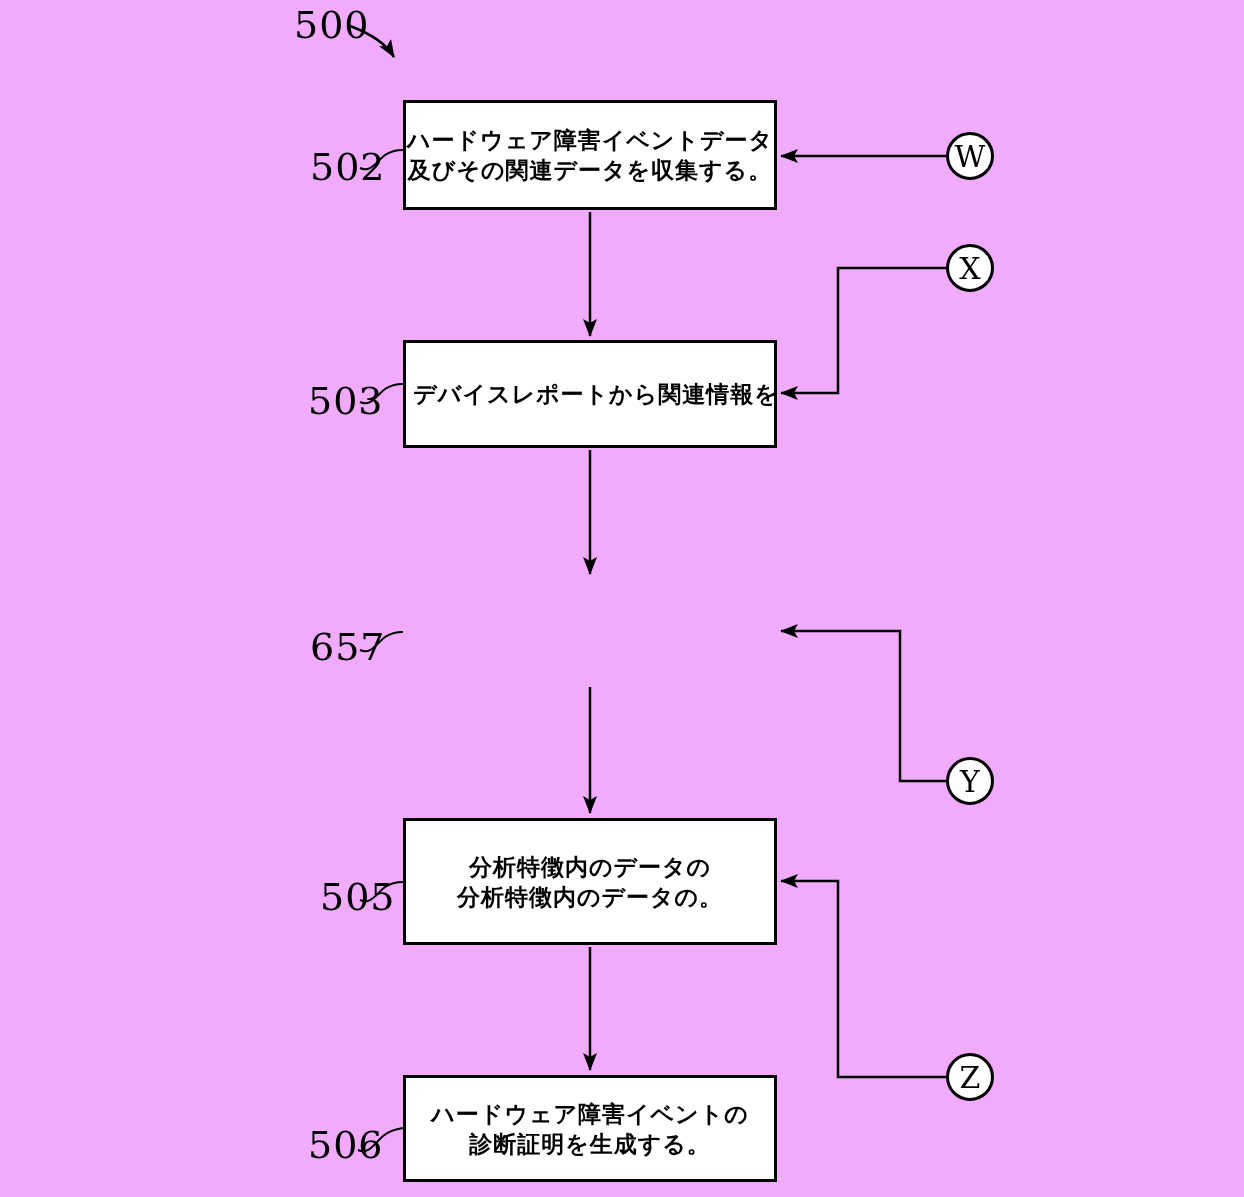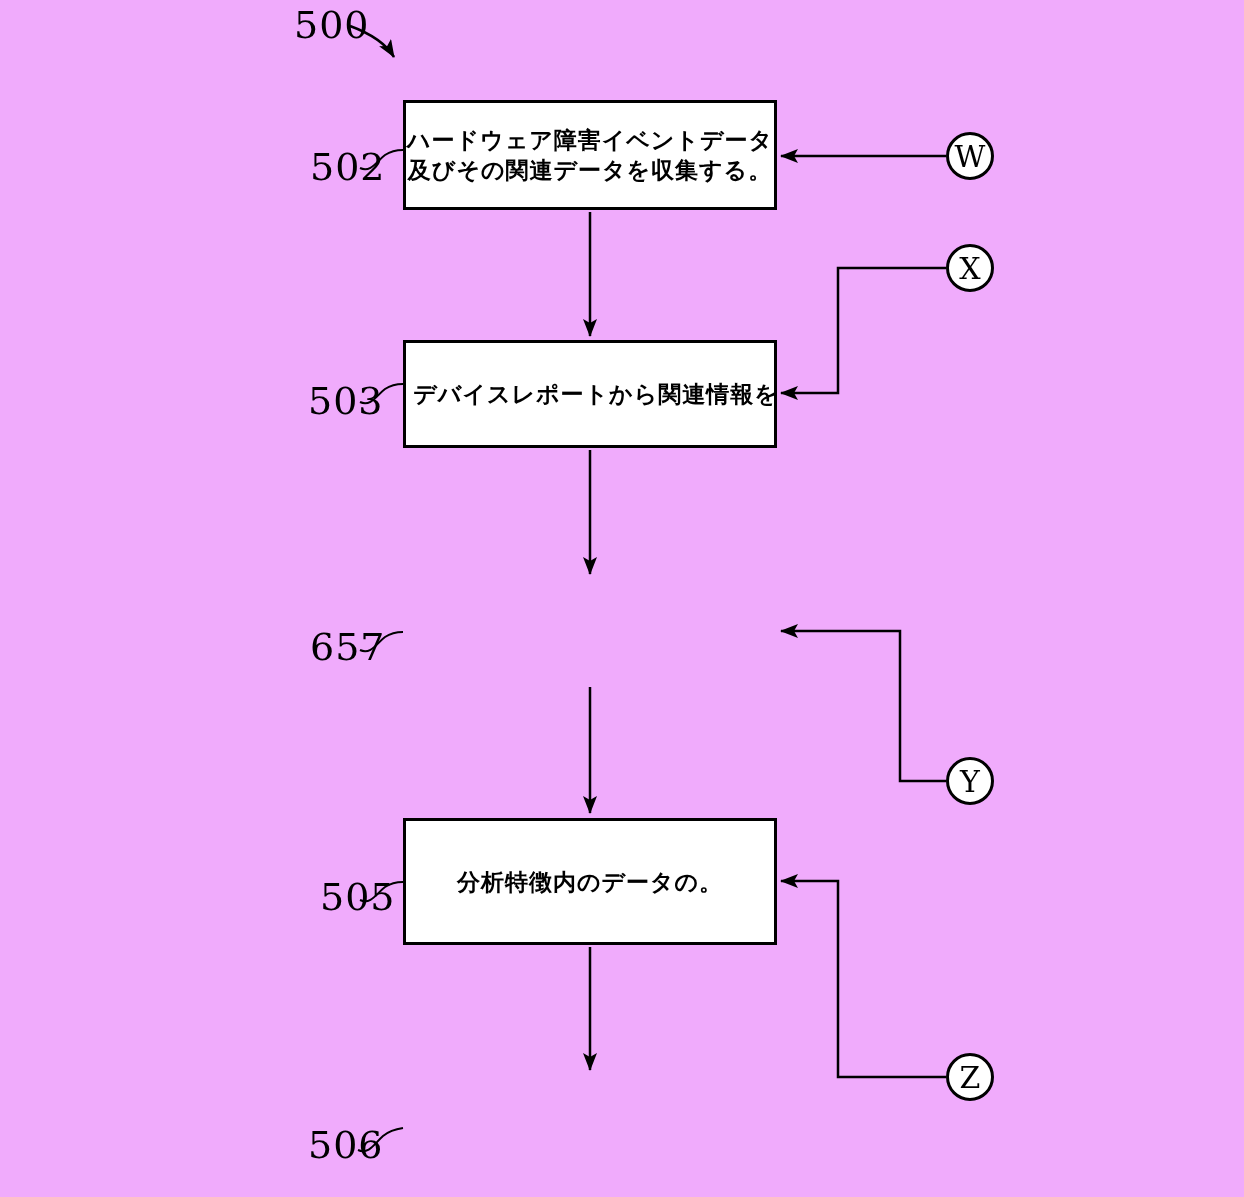--- a/index.html
+++ b/index.html
@@ -110,21 +110,26 @@
   <div class="ref-label lbl-506">506</div>
 
   <div class="step-box box-502">
     <div class="box-line">ハードウェア障害イベントデータ</div>
     <div class="box-line">及びその関連データを収集する。</div>
   </div>
   <div class="step-box box-503">
     <div class="box-line">デバイスレポートから関連情報を</div>
   </div>
   <div class="step-box box-505">
+    <div class="box-line">分析特徴内のデータの</div>
     <div class="box-line">分析特徴内のデータの。</div>
+  </div>
+  <div class="step-box box-506">
+    <div class="box-line">ハードウェア障害イベントの</div>
+    <div class="box-line">診断証明を生成する。</div>
   </div>
 
   <div class="connector-circle circ-w">
     <span>W</span>
   </div>
   <div class="connector-circle circ-x">
     <span>X</span>
   </div>
   <div class="connector-circle circ-y">
     <span>Y</span>

